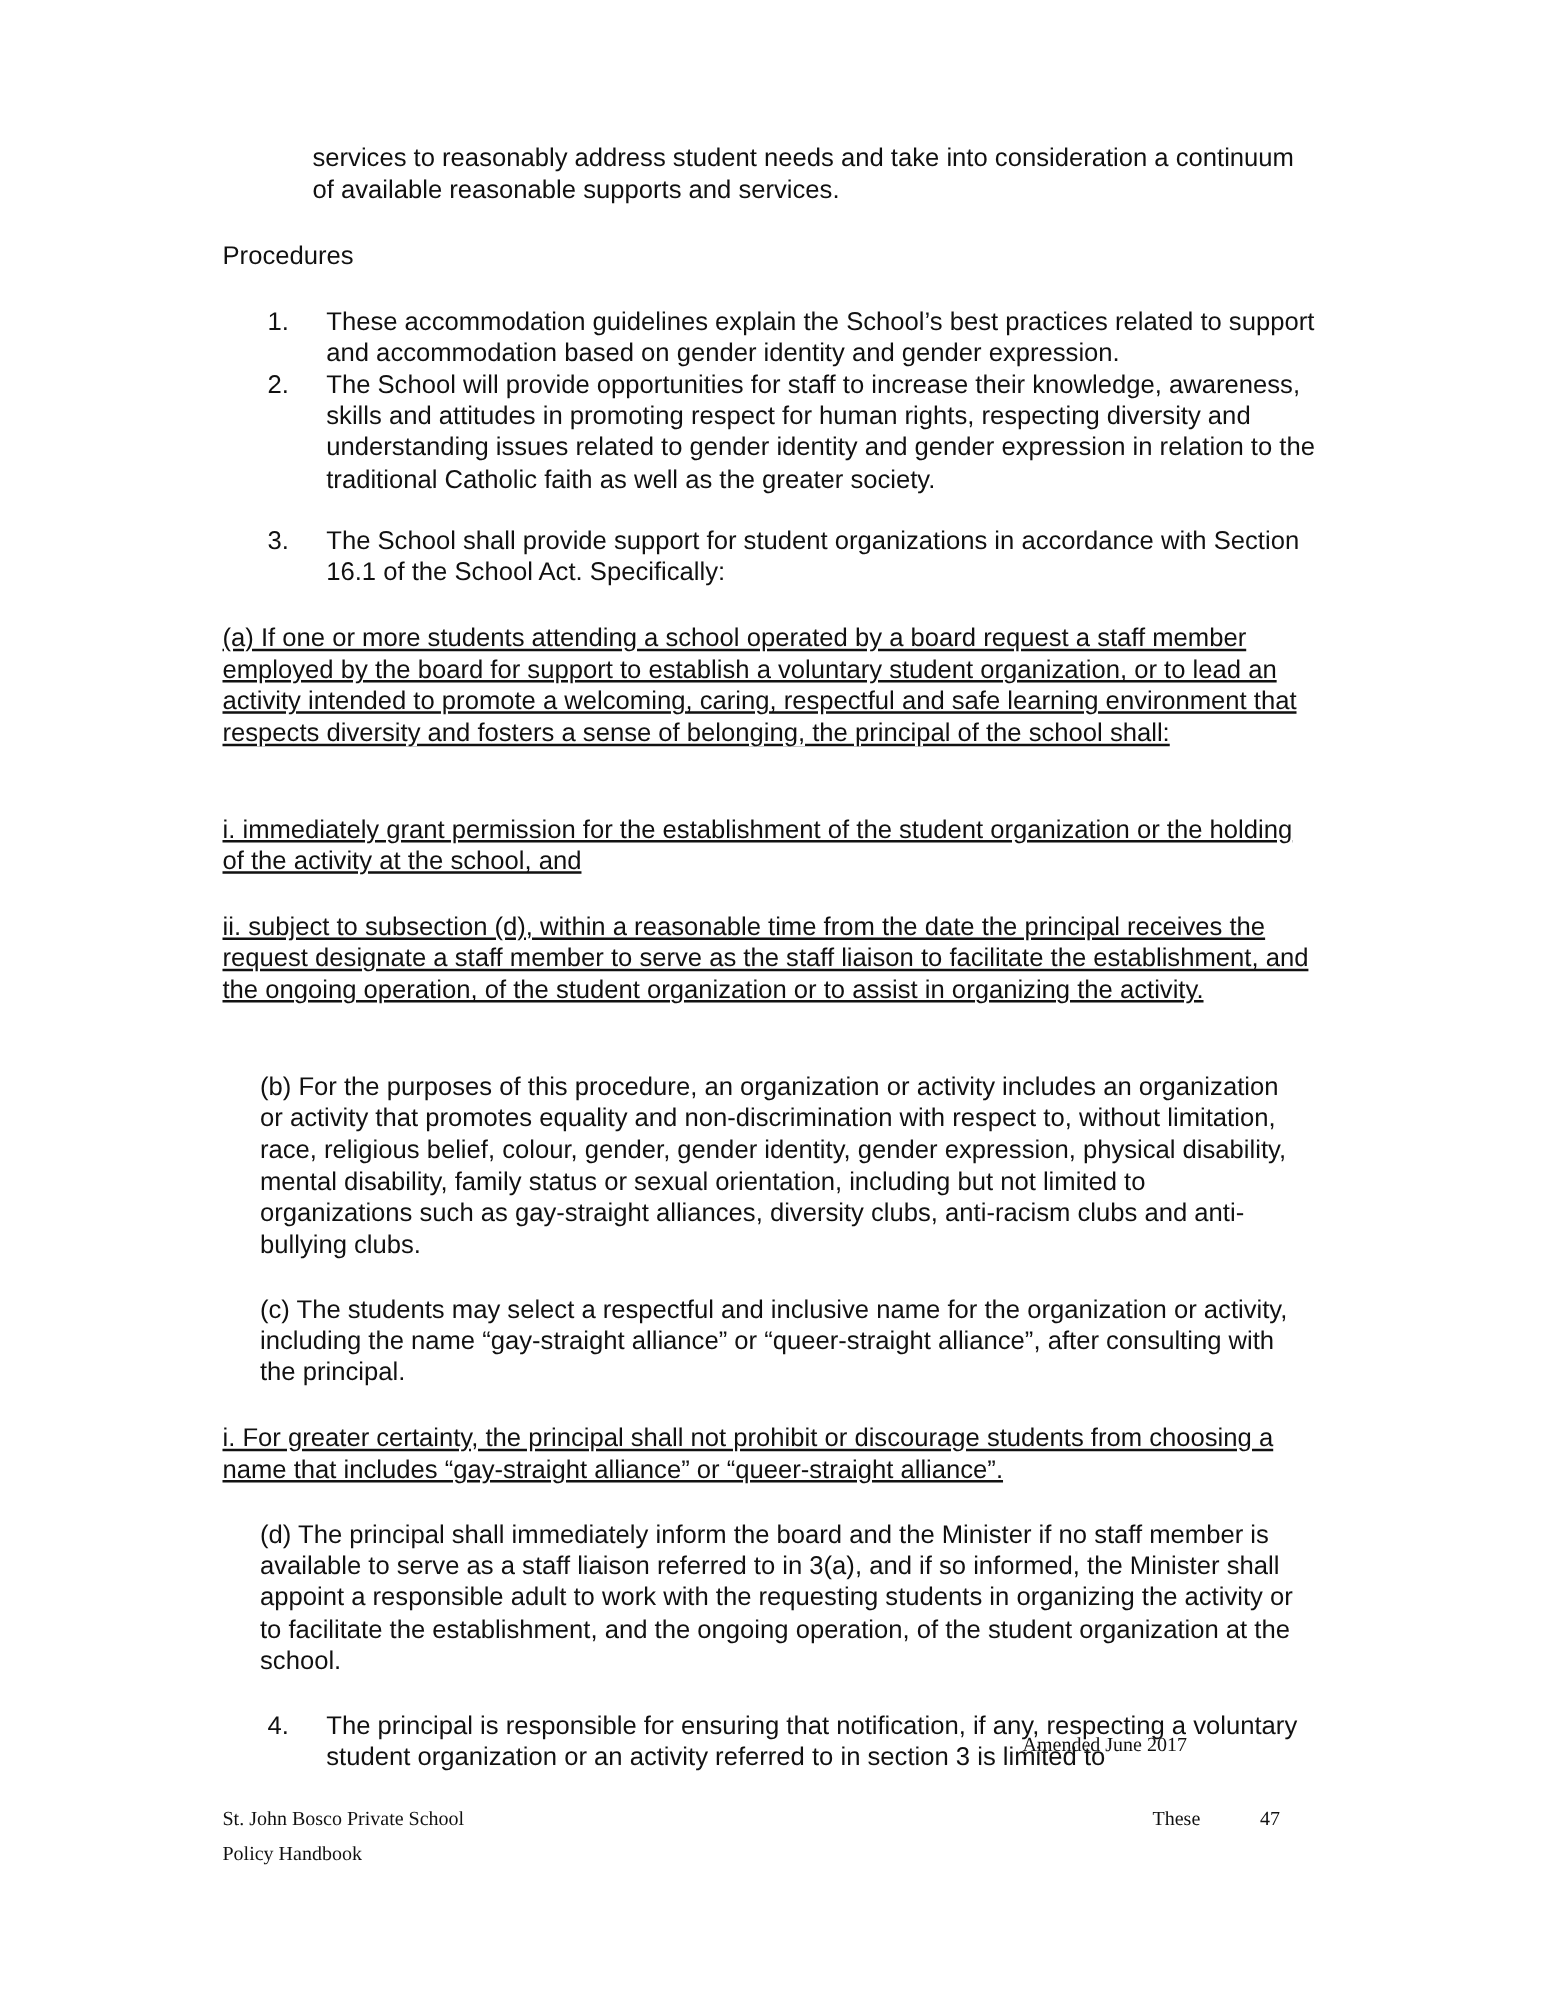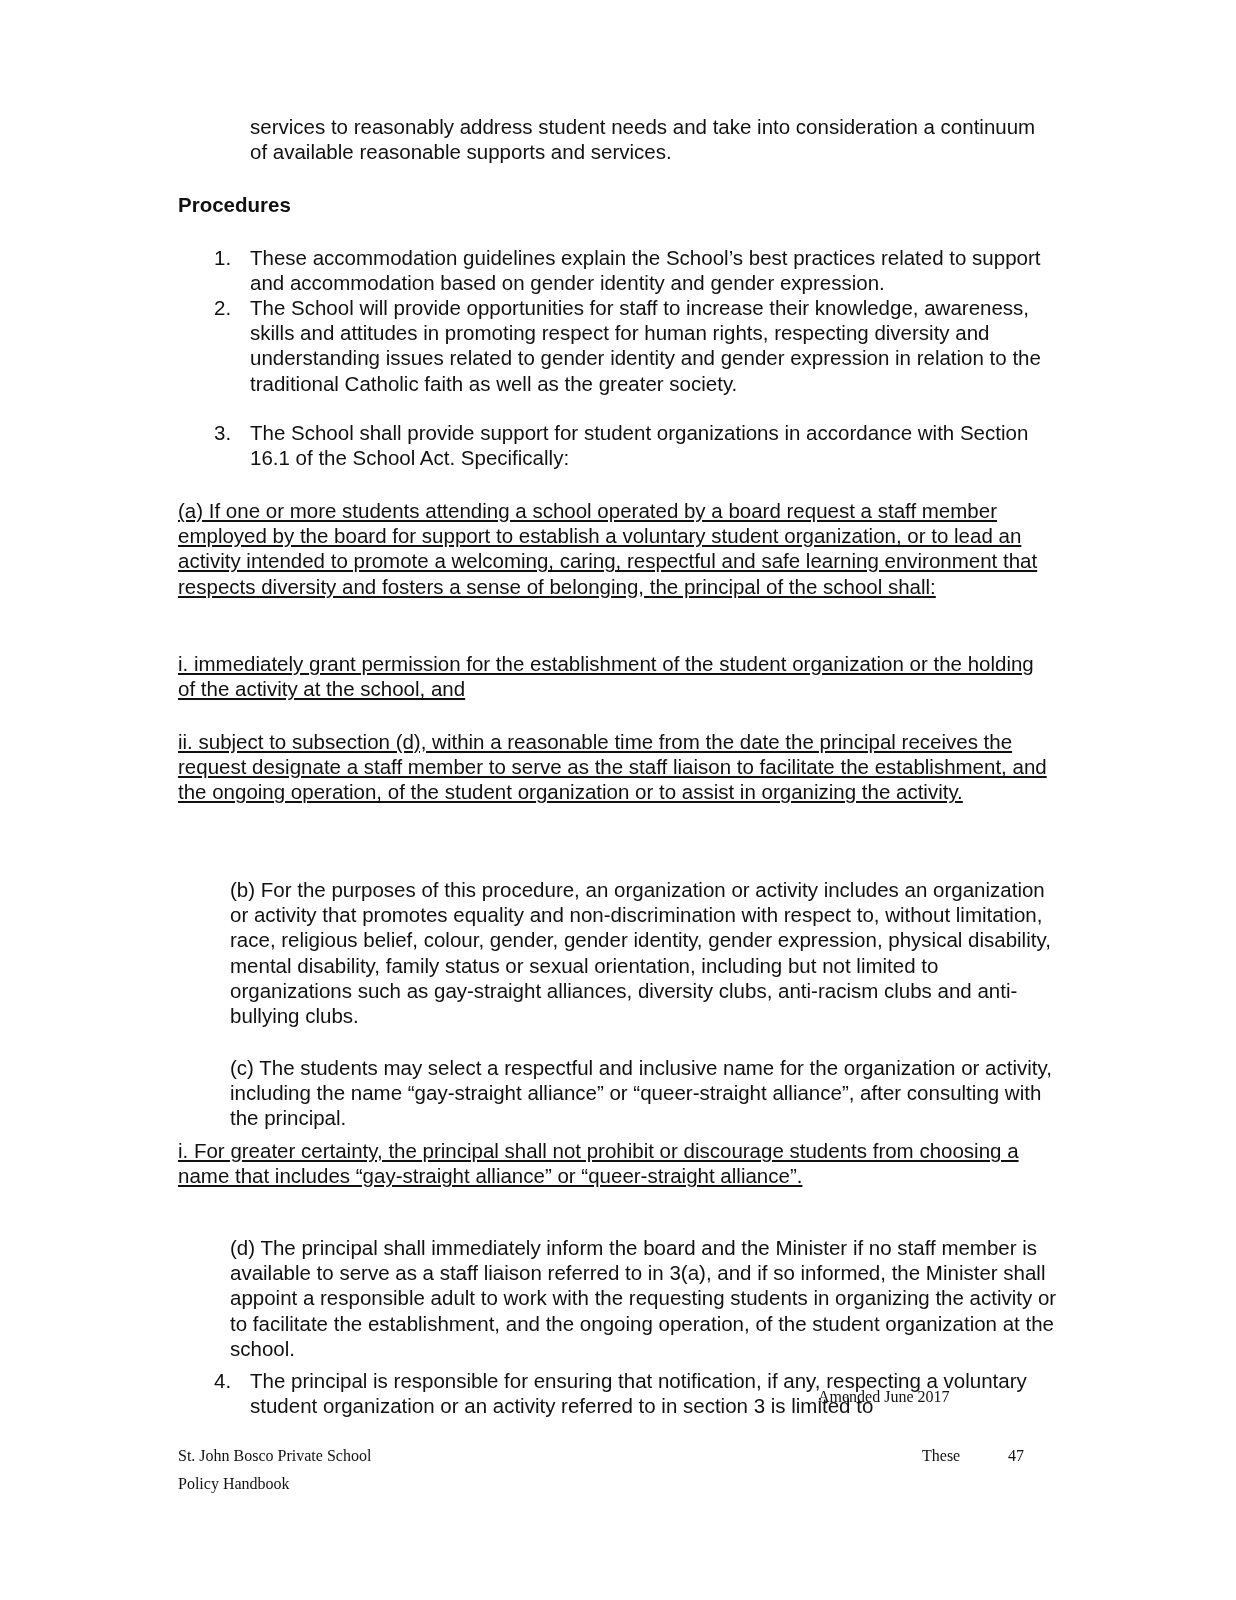--- a/index.html
+++ b/index.html
@@ -22,41 +22,41 @@
       left: 0; top: 0;
       width: 985px;
       height: 1600px;
     }
     .block {
       position: absolute;
       margin: 0;
     }
     .p-indent { left: 250px; width: 800px; }
     .p-full { left: 178px; width: 870px; text-decoration: underline; }
-    .p-sub { left: 230px; width: 830px; margin-top: 20px; }
+    .p-sub { left: 208px; width: 830px; }
     .heading {
       position: absolute;
       left: 178px;
-      font-weight: bold;
+      font-weight: normal;
       margin: 0;
     }
     .list-item {
       position: absolute;
       left: 214px;
       width: 830px;
     }
     .list-item .num {
       position: absolute;
       left: 0;
       top: 0;
       width: 30px;
     }
     .list-item .txt {
       position: absolute;
-      left: 36px;
+      left: 47px;
       top: 0;
       width: 800px;
     }
     .footer {
       position: absolute;
       font-family: "Liberation Serif", serif;
       font-size: 16px;
       line-height: 28px;
     }
     .footer-left { left: 178px; top: 1442px; }

